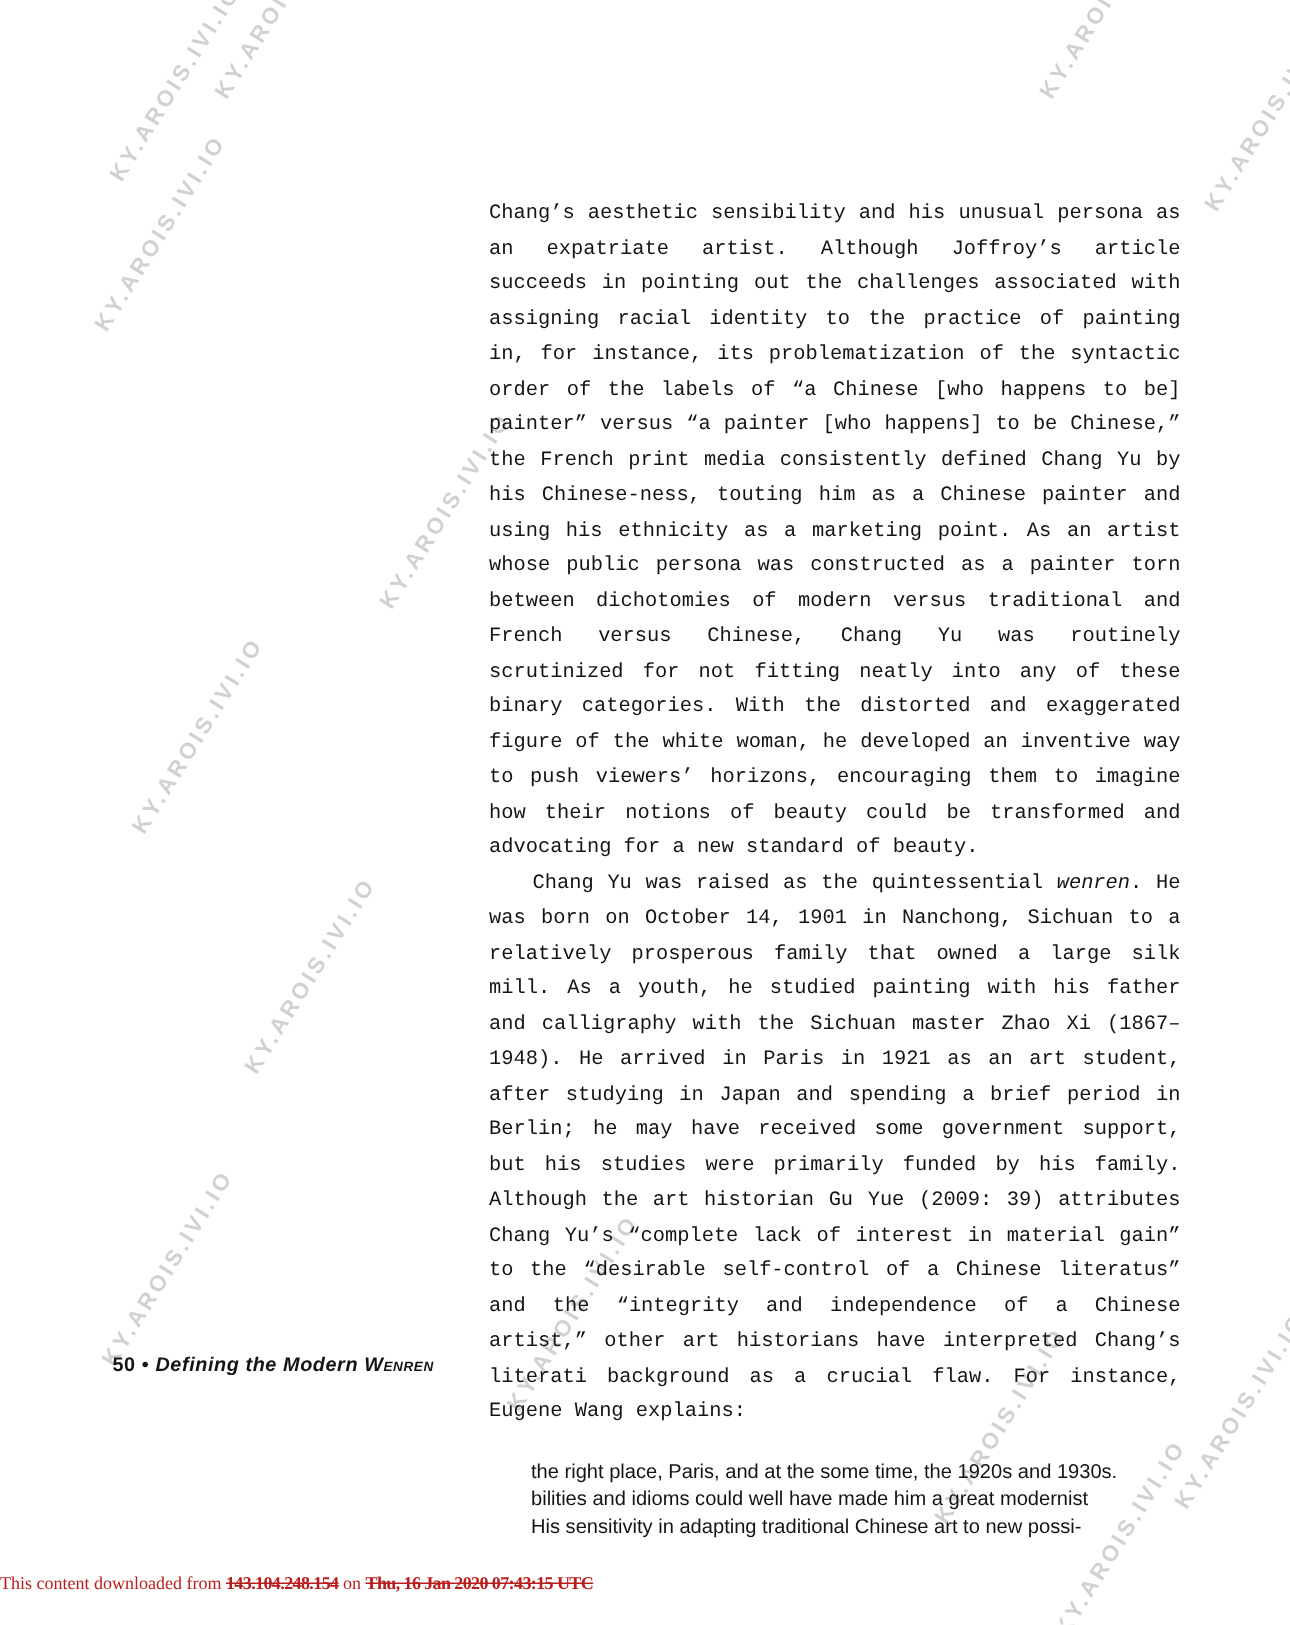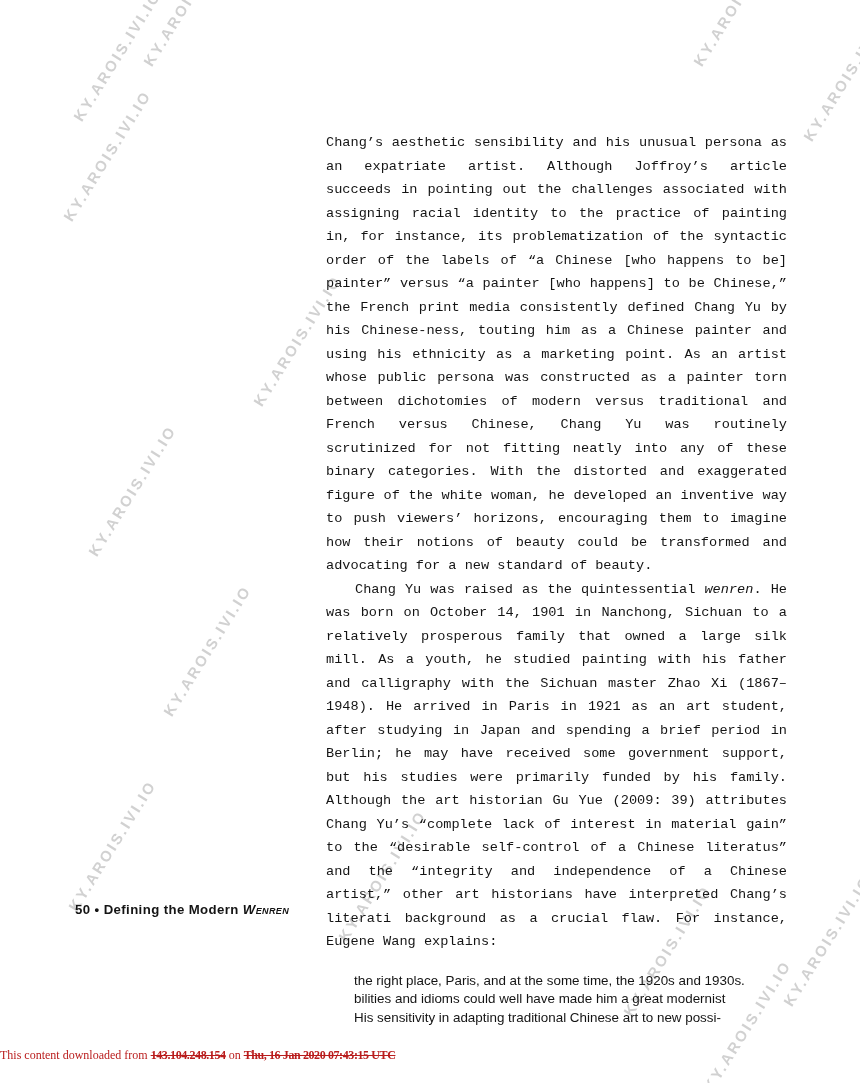--- a/index.html
+++ b/index.html
@@ -56,21 +56,21 @@
   
   .running-footer {
     position: absolute;
     left: 75px;
     top: 902px;
     font-size: 13.2px;
     font-weight: 700;
     letter-spacing: 0.4px;
     color: #141414;
   }
-  .running-footer .rf-italic { }
+  .running-footer .rf-italic { font-style: italic; }
   .running-footer .rf-sc { font-variant: small-caps; font-style: italic; }
 
   
   .jstor-footer {
     position: absolute;
     left: 0;
     right: 0;
     top: 1047px;
     text-align: left;
     font-family: "Liberation Serif", serif;

